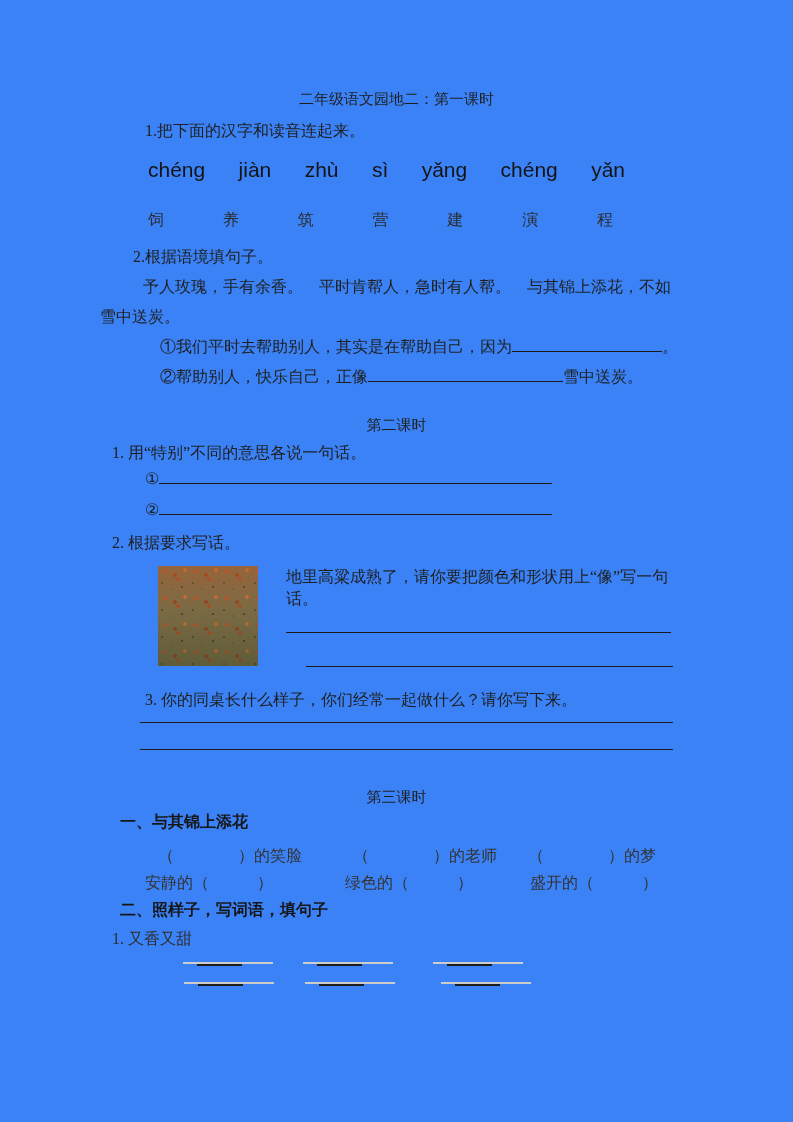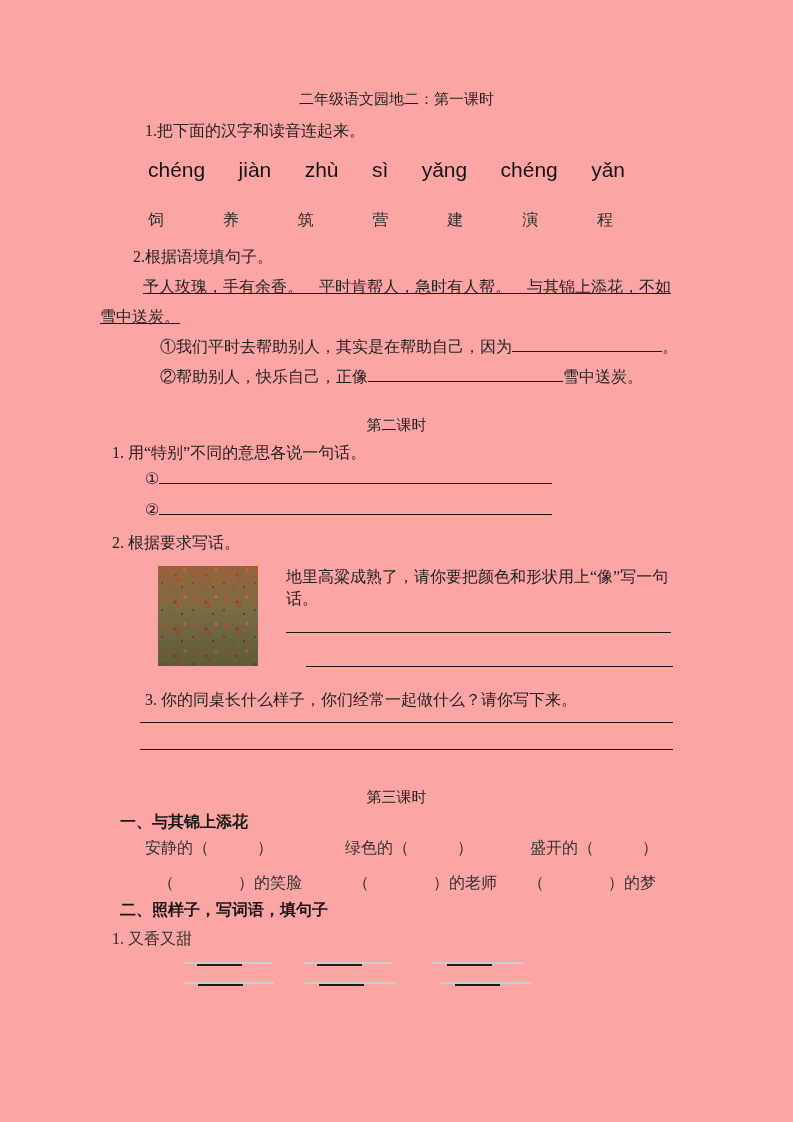--- a/index.html
+++ b/index.html
@@ -1,20 +1,20 @@
 <!DOCTYPE html>
 <html><head>
 <meta charset="utf-8">
 <style>
   html,body{margin:0;padding:0;background:#e9e9e9;}
   .page{
     position:relative;
     width:793px;height:1122px;
     margin:0 auto;
-    background:#fca5a5;
+    background:#3b82f6;
     box-sizing:border-box;
     padding:88px 100px 0 100px;
     font-family:"Liberation Serif","DejaVu Serif",serif;
     font-size:16px;color:#1f1f1f;
     overflow:hidden;
   }
   .center{text-align:center;}
   .session-title{font-size:15px;line-height:22px;}
   .t2{margin-top:22px;}
   .t3{margin-top:36px;}
@@ -35,21 +35,21 @@
     margin:16px 0 0 48px;width:477px;
     display:flex;justify-content:space-between;
     font-family:"Liberation Sans","DejaVu Sans",sans-serif;
     font-size:21px;color:#141414;line-height:24px;
   }
   .hanzi-row{
     margin:26px 0 0 48px;width:465px;
     display:flex;justify-content:space-between;
     font-size:16px;color:#2b2b2b;line-height:24px;
   }
-  .proverb{line-height:30px;text-decoration:underline;}
+  .proverb{line-height:30px;}
   .proverb.first{margin-top:4px;text-indent:43px;}
   .fill-line{line-height:30px;}
   .blank{
     display:inline-block;height:14px;
     border-bottom:1px solid #1a1a1a;
     vertical-align:baseline;
   }
   .w150{width:150px;}
   .w195{width:195px;}
   .w393{width:393px;}
@@ -167,30 +167,30 @@
   </div>
 
   <div class="qlabel ind45 mt22">3. 你的同桌长什么样子，你们经常一起做什么？请你写下来。</div>
   <div class="hr-blank q3-blank a"></div>
   <div class="hr-blank q3-blank b"></div>
 
   <div class="center session-title t3">第三课时</div>
 
   <div class="part-label">一、与其锦上添花</div>
 
+  <div class="bracket-row br1 mt8">
+    <span class="p0">（　　　　）的笑脸</span>
+    <span class="p1">（　　　　）的老师</span>
+    <span class="p2">（　　　　）的梦</span>
+  </div>
   <div class="bracket-row br2">
     <span class="p0">安静的（　　　）</span>
     <span class="p1">绿色的（　　　）</span>
     <span class="p2">盛开的（　　　）</span>
   </div>
-  <div class="bracket-row br1 mt8">
-    <span class="p0">（　　　　）的笑脸</span>
-    <span class="p1">（　　　　）的老师</span>
-    <span class="p2">（　　　　）的梦</span>
-  </div>
 
   <div class="part-label">二、照样子，写词语，填句子</div>
 
   <div class="item-label ind50 mt6">1. 又香又甜</div>
   <div class="wblank-row row-a mt8">
     <span class="wblank g0">
         <span class="dark"></span>
       </span>
     <span class="wblank g1">
         <span class="dark"></span>

